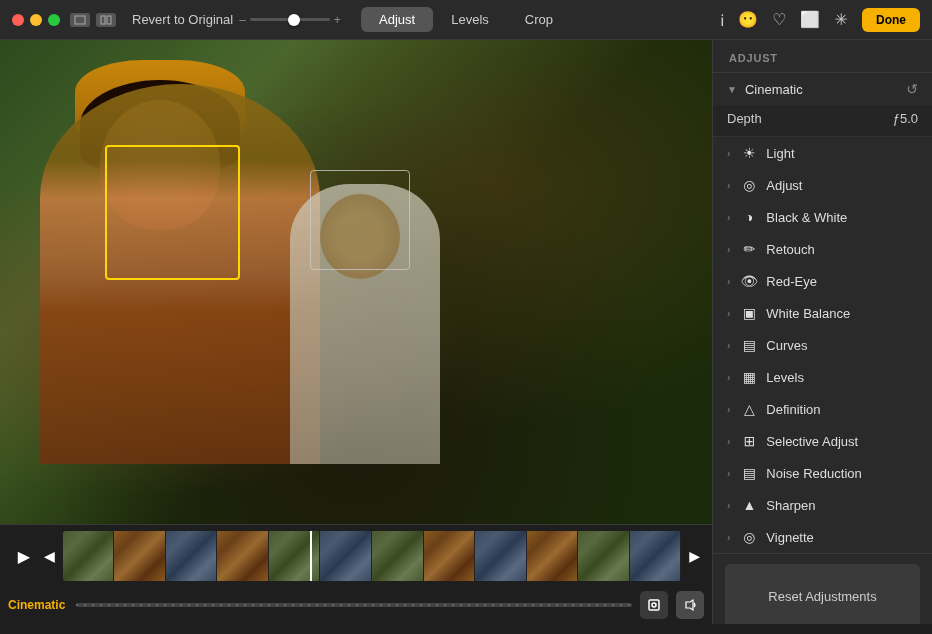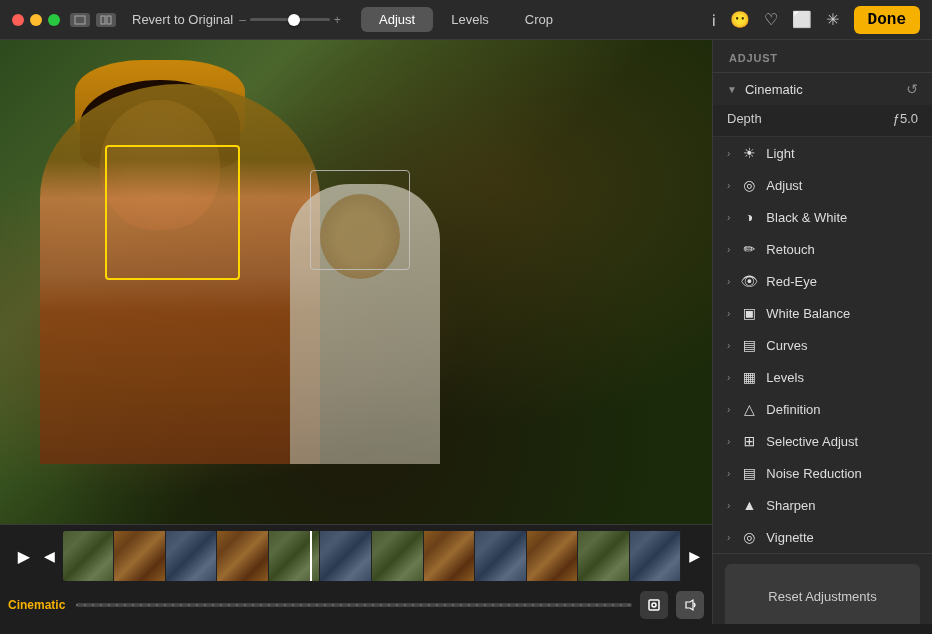--- a/index.html
+++ b/index.html
@@ -117,27 +117,26 @@
       gap: 14px;
     }
     .toolbar-icon {
       color: #ccc;
       font-size: 16px;
       cursor: pointer;
     }
     .done-btn {
       background: #f5b000;
       color: #000;
-      font-size: 16px;
+      font-size: 12px;
       font-weight: 600;
       border: none;
       border-radius: 6px;
       padding: 5px 14px;
       cursor: pointer;
-      font-family: Liberation Mono, monospace;
     }
 
     
     .main-content {
       display: flex;
       width: 932px;
       height: 584px;
     }
 
     

